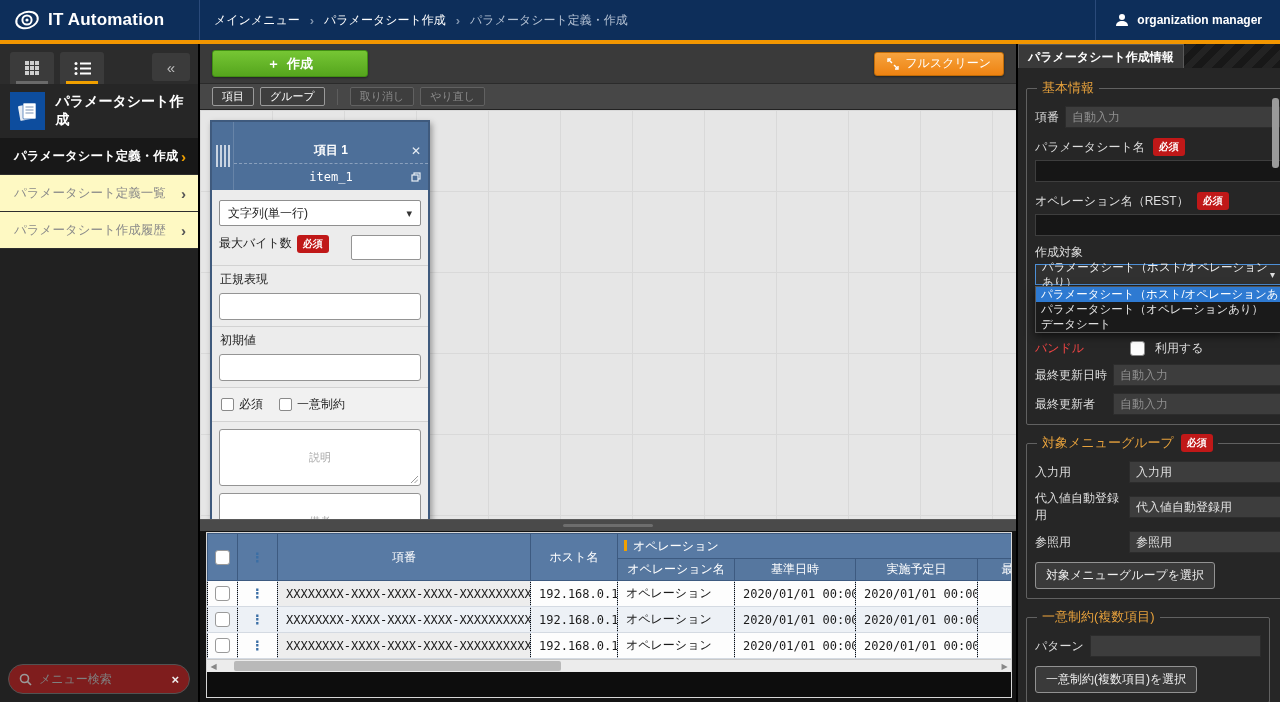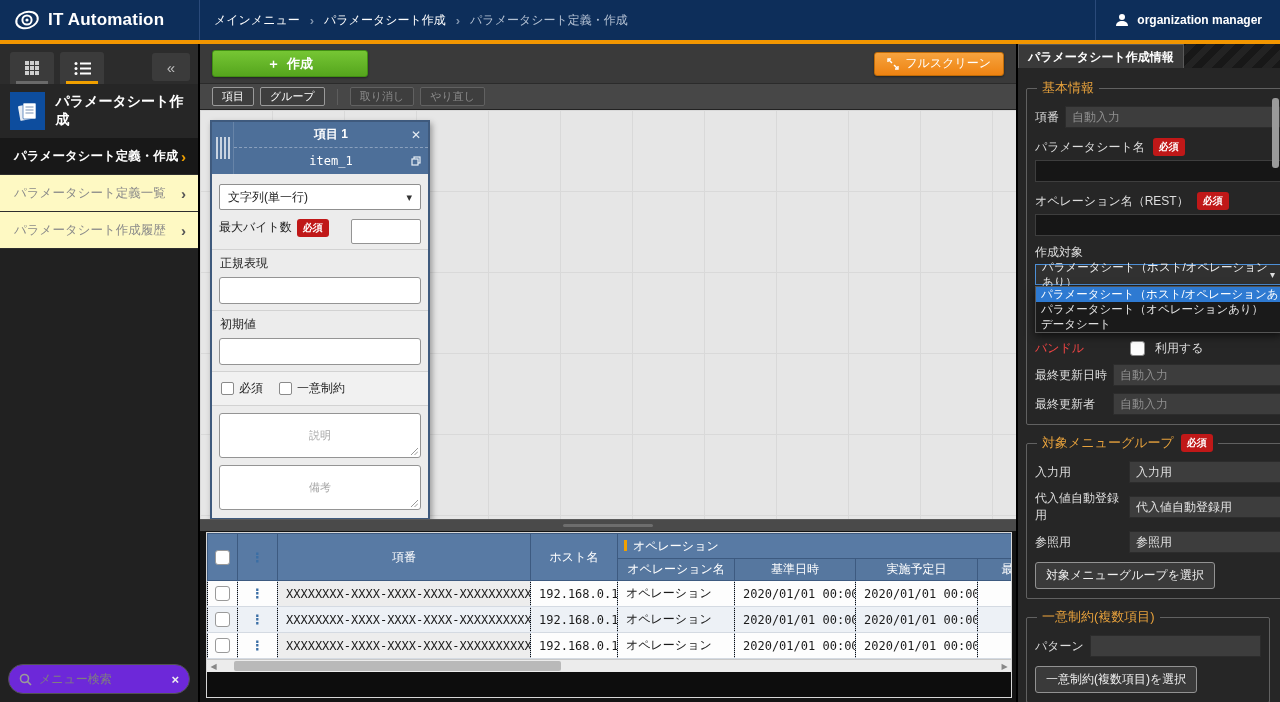--- a/index.html
+++ b/index.html
@@ -30,21 +30,21 @@
   .side-collapse { margin-left:auto; width:38px; height:28px; background:#3b3b3b; border-radius:3px; color:#bdbdbd; font-size:15px; display:flex; align-items:center; justify-content:center; margin-bottom:3px; }
   .side-title { display:flex; align-items:center; gap:10px; padding:8px 10px; background:#262626; }
   .side-title .doc-badge { width:38px; height:38px; background:#0d4d9e; display:flex; align-items:center; justify-content:center; }
   .side-title .t { color:#fff; font-weight:bold; font-size:14px; }
   .side-menu { display:flex; flex-direction:column; }
   .side-item { height:37px; display:flex; align-items:center; justify-content:space-between; padding:0 12px 0 14px; color:#8a8a8a; font-size:12.5px; border-bottom:1px solid #2e2e2e; background:#fef9c3; }
   .side-item .chev { color:#555; font-size:15px; font-weight:bold; }
   .side-item.active { background:#181818; color:#fff; font-weight:bold; }
   .side-item.active .chev { color:#f0a000; }
   .side-spacer { flex:1; }
-  .side-search { margin:8px; height:30px; background:#6d28d9; border:1px solid #525252; border-radius:16px; display:flex; align-items:center; padding:0 10px; gap:7px; }
+  .side-search { margin:8px; height:30px; background:#7f1d1d; border:1px solid #525252; border-radius:16px; display:flex; align-items:center; padding:0 10px; gap:7px; }
   .side-search input { flex:1; background:transparent; border:none; outline:none; color:#ccc; font-size:12px; min-width:0; }
   .side-search input::placeholder { color:#7f7f7f; }
   .side-search .clear { color:#eee; font-weight:bold; font-size:13px; }
 
   
   .center { flex:1; display:flex; flex-direction:column; min-width:0; background:#3a3a3a; }
   .action-bar { height:40px; background:#3a3a3a; border-bottom:1px solid #2b2b2b; display:flex; align-items:center; padding:0 12px; }
   .btn-create { width:156px; height:27px; border-radius:3px; background:linear-gradient(#76c634,#55a51d); border:1px solid #418f13; color:#fff; font-weight:bold; font-size:13px; display:flex; align-items:center; justify-content:center; gap:7px; box-shadow:0 1px 2px rgba(0,0,0,.4); }
   .btn-full { margin-left:auto; height:24px; padding:0 12px; border-radius:3px; background:linear-gradient(#f6a33e,#ee8312); border:1px solid #c06c08; color:#fff; font-size:12px; display:flex; align-items:center; gap:6px; box-shadow:0 1px 2px rgba(0,0,0,.4); }
   .mode-bar { height:26px; background:#474747; border-bottom:1px solid #222; display:flex; align-items:center; padding:0 12px; gap:6px; }
@@ -57,38 +57,38 @@
     background-image:linear-gradient(to right,#d9d9d9 1px,transparent 1px),linear-gradient(to bottom,#d9d9d9 1px,transparent 1px);
     background-size:72px 81px; min-height:0; overflow:hidden; }
 
   
   .card { position:absolute; left:10px; top:10px; width:220px; border:2px solid #3f5a7d; background:#ececec; box-shadow:2px 3px 6px rgba(0,0,0,.35); }
   .card-hdr { background:#4d6f99; display:flex; }
   .drag-strip { width:22px; display:flex; align-items:center; justify-content:center; gap:2px; border-right:1px solid rgba(255,255,255,.15); }
   .drag-strip i { display:block; width:2px; height:22px; background:#c9d4e2; }
   .card-hdr-rows { flex:1; }
   .card-hr { height:26px; display:flex; align-items:center; position:relative; }
-  .card-hr:first-child { border-bottom:1px dashed #8aa0bd; }
+  .card-hr:first-child { border-bottom:1px dashed #8aa0bd;margin-top:16px; }
   .card-hr .ct { flex:1; text-align:center; color:#fff; font-weight:bold; font-size:12px; }
   .card-hr .ct2 { flex:1; text-align:center; color:#fff; font-size:12px; font-family:"DejaVu Sans Mono",monospace; }
   .card-hr .hbtn { position:absolute; right:7px; color:#e8eef5; font-size:12px; line-height:1; }
   .card-body { padding:6px 0 8px; }
   .cb-row { padding:4px 7px; }
   .fake-select { height:26px; background:#fff; border:1px solid #8f8f8f; border-radius:2px; display:flex; align-items:center; padding:0 8px; color:#222; font-size:12px; }
   .fake-select .arr { margin-left:auto; color:#333; font-size:11px; }
   .maxbyte { display:flex; align-items:flex-start; gap:5px; padding:5px 7px; }
   .maxbyte .lbl { font-size:12px; color:#222; }
   .badge { background:#c01818; color:#fff; font-size:10px; font-weight:bold; padding:2px 6px; border-radius:3px; white-space:nowrap; }
   .maxbyte input { margin-left:auto; width:70px; height:25px; border:1px solid #949494; border-radius:2px; background:#fff; }
   .sect-lbl { padding:5px 8px 3px; font-size:12px; color:#222; border-top:1px solid #d2d2d2; }
   .winput { margin:2px 7px 6px; height:27px; background:#fff; border:1px solid #949494; border-radius:3px; }
   .chk-band { border-top:1px solid #d2d2d2; border-bottom:1px solid #d2d2d2; background:#f1f1f1; display:flex; align-items:center; gap:16px; padding:8px 9px; }
   .chk { width:13px; height:13px; background:#fff; border:1px solid #8a8a8a; border-radius:2px; display:inline-block; }
   .chk-item { display:flex; align-items:center; gap:5px; color:#222; font-size:12px; }
-  .tarea { margin:7px 7px 0; height:45px; background:#fff; border:1px solid #949494; border-radius:3px; position:relative; display:flex; align-items:center; justify-content:center; color:#a8a8a8; font-size:11px; }
+  .tarea { margin:7px 7px 0; height:57px; background:#fff; border:1px solid #949494; border-radius:3px; position:relative; display:flex; align-items:center; justify-content:center; color:#a8a8a8; font-size:11px; }
   .tarea svg { position:absolute; right:2px; bottom:2px; }
 
   
   .resize-bar { height:12px; background:#4a4a4a; border-top:1px solid #5a5a5a; display:flex; align-items:center; justify-content:center; flex:0 0 auto; }
   .resize-bar i { width:90px; height:3px; background:#6d6d6d; border-radius:2px; }
 
   
   .preview { height:171px; background:#141414; display:flex; flex-direction:column; flex:0 0 auto; }
   .pv-tabs { height:25px; display:flex; align-items:flex-end; background:repeating-linear-gradient(135deg,#181818 0 7px,#232323 7px 14px); padding-left:6px; gap:2px; }
   .pv-tab { padding:4px 13px; font-size:11px; border-radius:2px 2px 0 0; }

